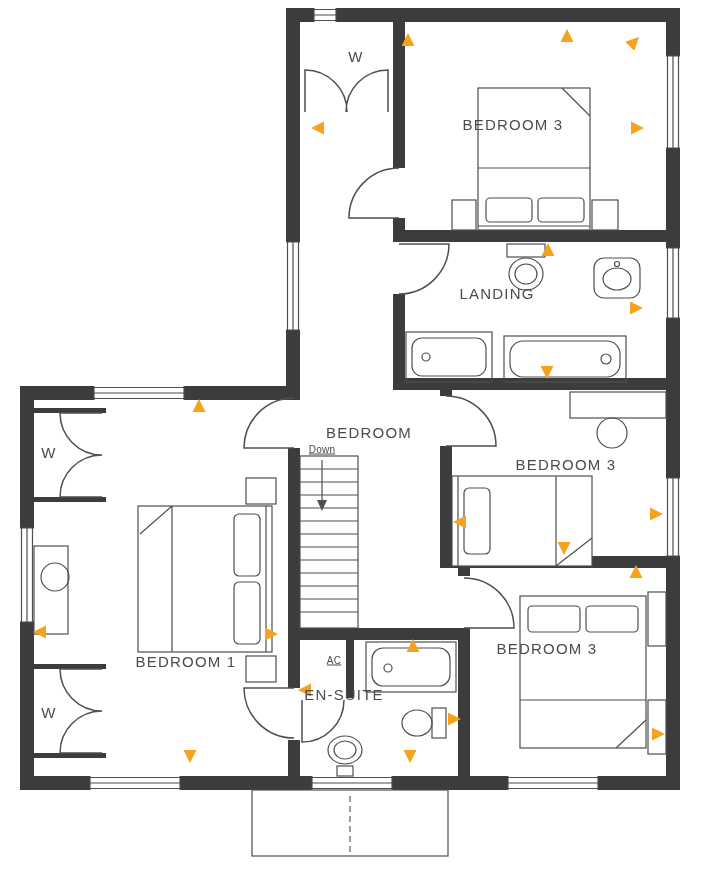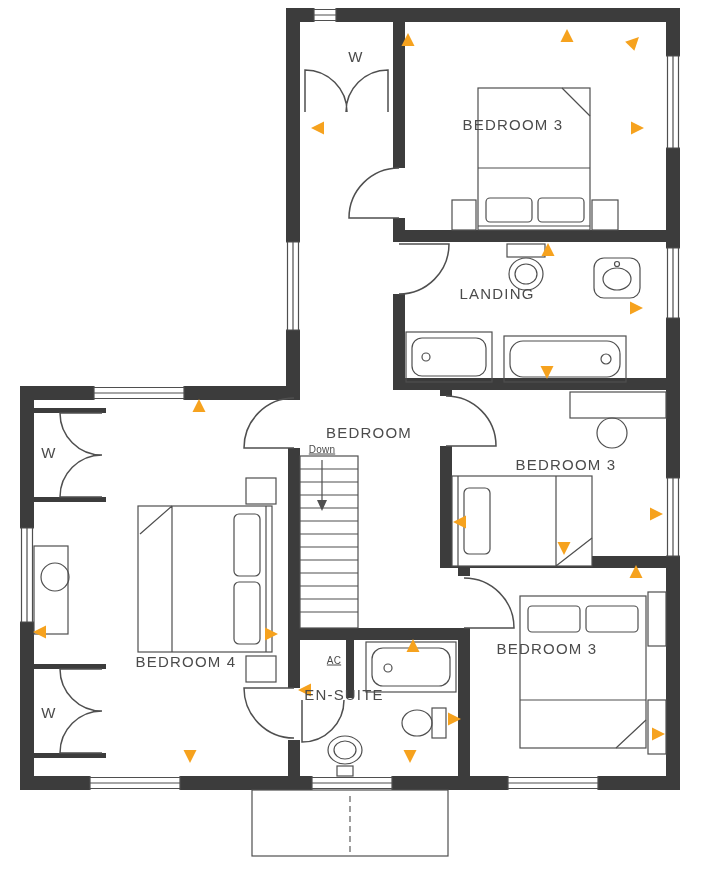--- a/index.html
+++ b/index.html
@@ -236,20 +236,20 @@
         <polygon points="0,-7 6.5,6 -6.5,6" transform="translate(636 572) rotate(0)" class="marker"></polygon>
         <polygon points="0,-7 6.5,6 -6.5,6" transform="translate(658 734) rotate(90)" class="marker"></polygon>
       </g>
   </svg>
 
   <div class="lbl" style="left:513px;top:124px">BEDROOM 3</div>
   <div class="lbl" style="left:497px;top:293px">LANDING</div>
   <div class="lbl" style="left:369px;top:432px">BEDROOM</div>
   <div class="lbl small" style="left:322px;top:449px">Down</div>
   <div class="lbl" style="left:566px;top:464px">BEDROOM 3</div>
-  <div class="lbl" style="left:186px;top:661px">BEDROOM 4</div>
+  <div class="lbl" style="left:186px;top:661px">BEDROOM 1</div>
   <div class="lbl small" style="left:334px;top:660px">AC</div>
   <div class="lbl" style="left:344px;top:694px">EN-SUITE</div>
   <div class="lbl" style="left:547px;top:648px">BEDROOM 3</div>
   <div class="lbl" style="left:356px;top:56px">W</div>
   <div class="lbl" style="left:49px;top:452px">W</div>
   <div class="lbl" style="left:49px;top:712px">W</div>
 </div>
 
 </body></html>

